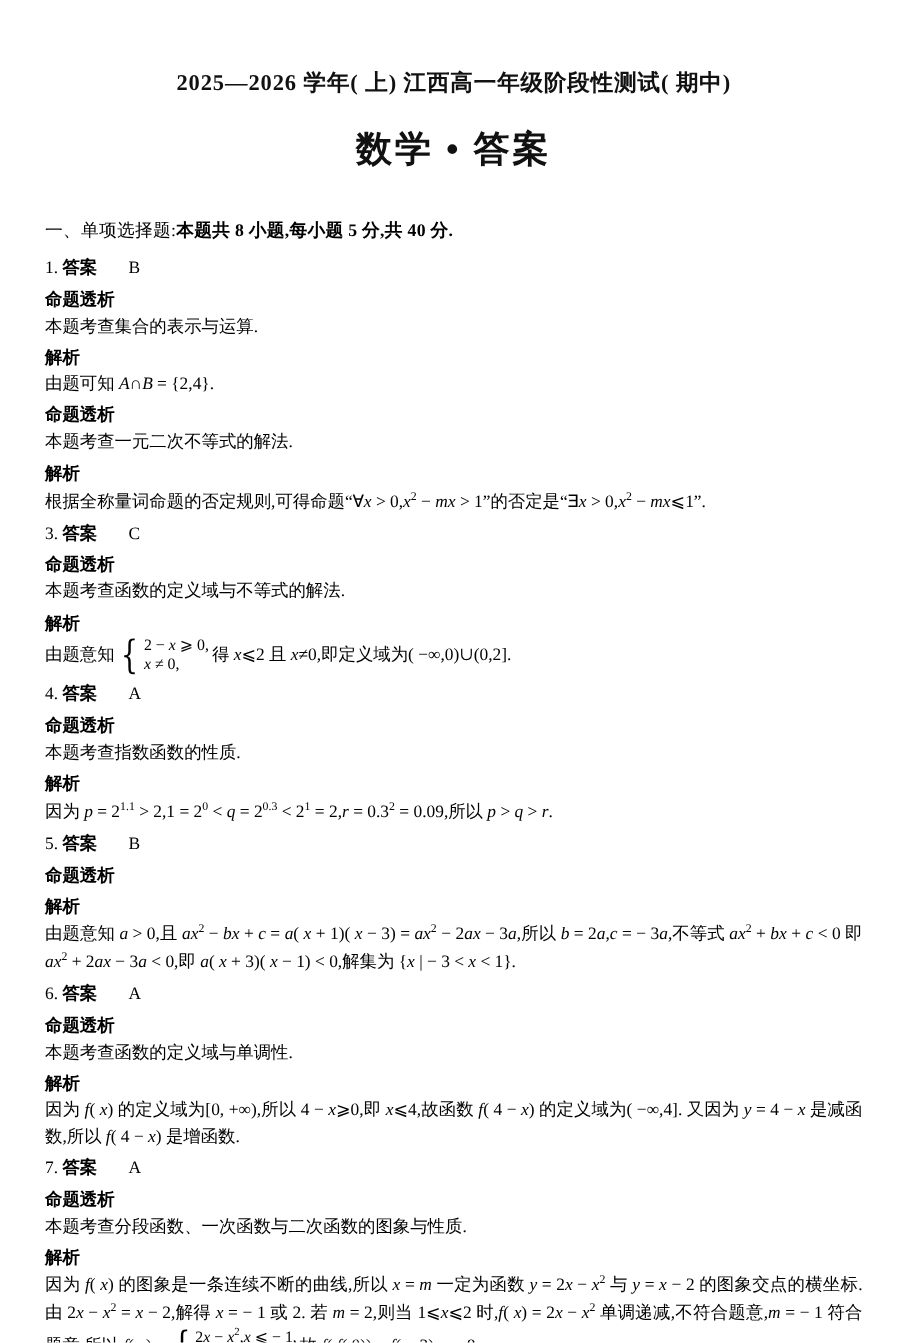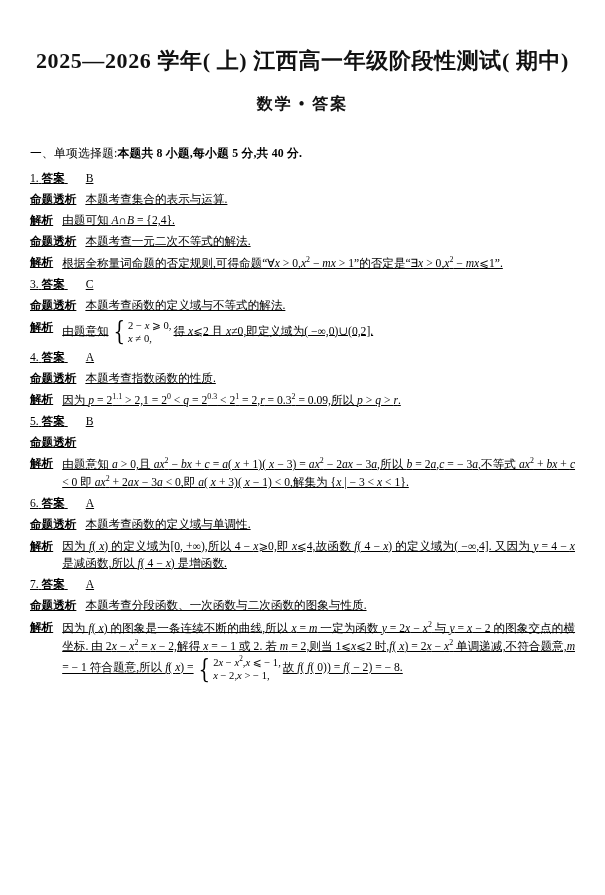--- a/index.html
+++ b/index.html
@@ -18,30 +18,30 @@
   .page {
     width: 605px;
     height: 895px;
     padding: 0;
     box-sizing: border-box;
     position: relative;
   }
   .title {
     text-align: center;
     font-family: "Liberation Serif", serif;
-    font-size: 22px;
+    font-size: 15px;
     font-weight: bold;
     letter-spacing: 0.6px;
     margin-top: 46px;
     color: #111;
   }
   .subtitle {
     text-align: center;
     font-family: "Liberation Serif", serif;
-    font-size: 16px;
+    font-size: 24px;
     font-weight: bold;
     letter-spacing: 2px;
     margin-top: 18px;
     color: #111;
   }
   .content {
     margin: 30px 30px 0 30px;
     font-size: 11.6px;
     line-height: 1.52;
   }
@@ -49,26 +49,26 @@
     font-size: 11.8px;
     font-weight: bold;
     margin-bottom: 7px;
     letter-spacing: 0.2px;
   }
   .section-head .norm {
     font-weight: normal;
   }
   .qblock {
     margin-bottom: 2px;
-    text-decoration: underline;
   }
   .row {
     display: flex;
     align-items: flex-start;
     margin-bottom: 3.5px;
+    flex-direction: column;
   }
   .ansrow {
     margin-bottom: 3.5px;
   }
   .lbl {
     font-weight: bold;
     flex: 0 0 auto;
     white-space: nowrap;
     margin-right: 9px;
   }

